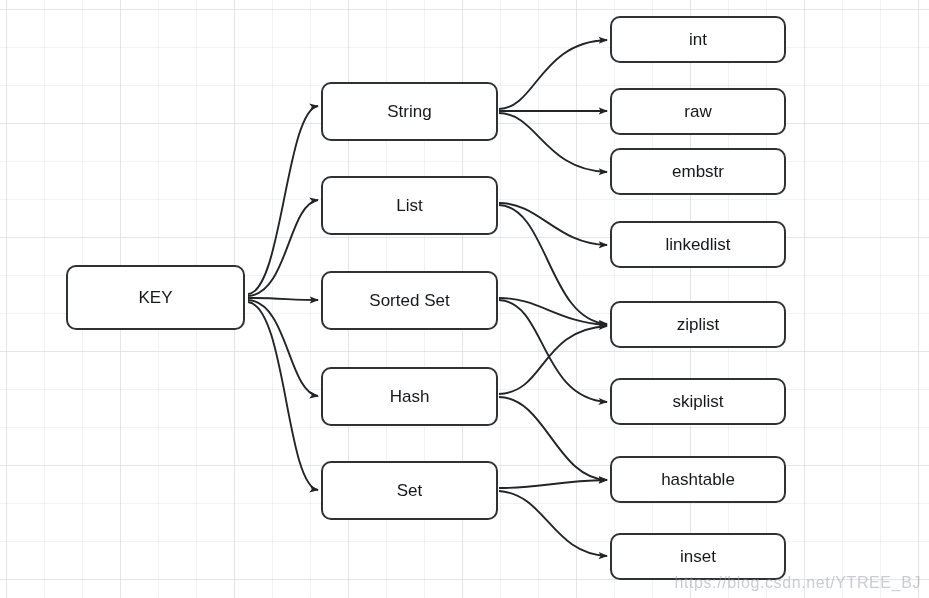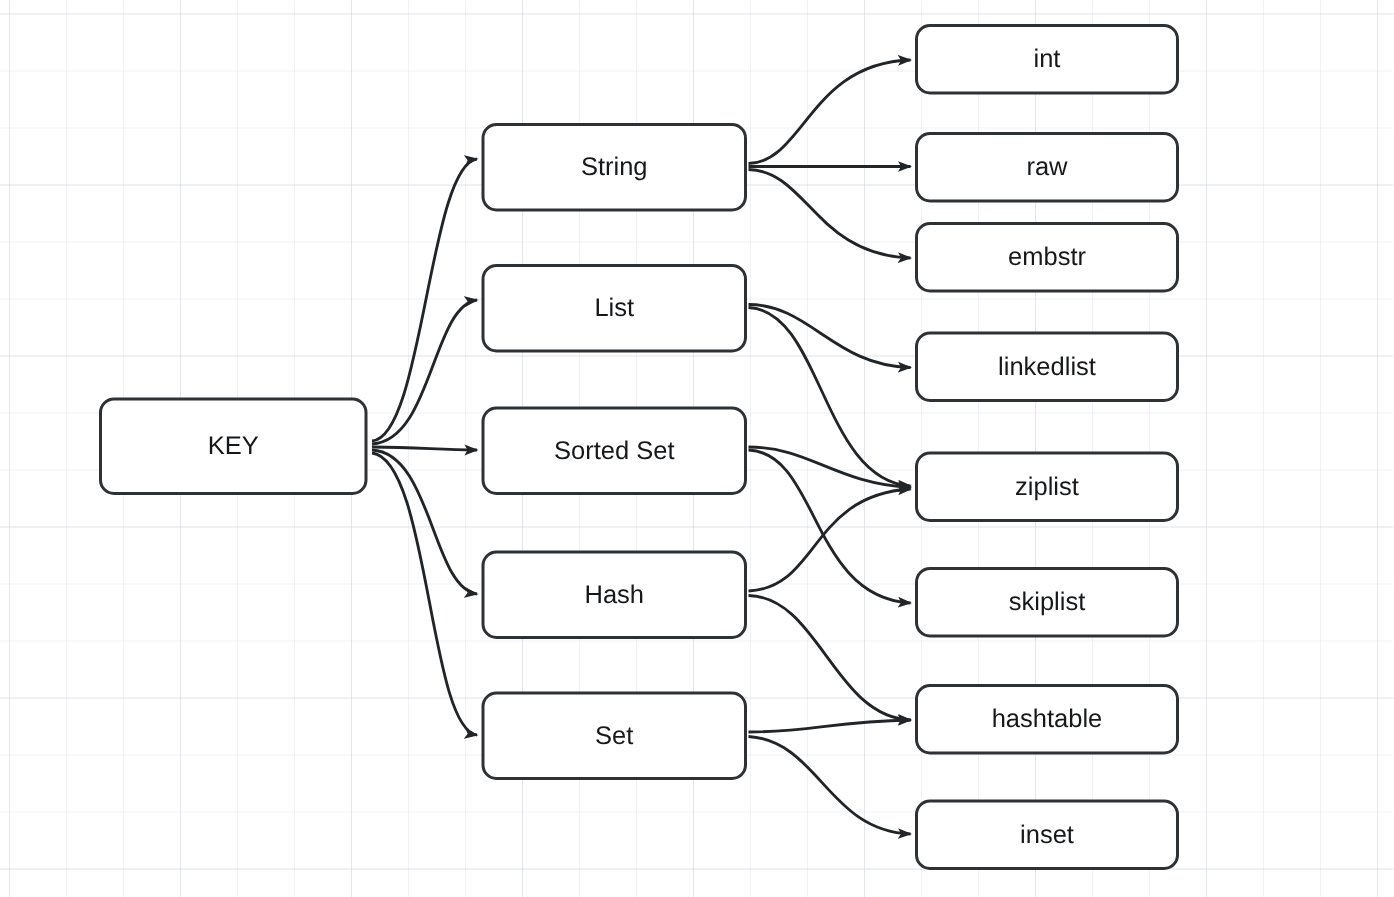--- a/index.html
+++ b/index.html
@@ -147,14 +147,15 @@
           <rect class="node-rect" x="611" y="457" width="174" height="45" rx="9" ry="9"></rect>
           <text class="node-label" x="698" y="480.5">hashtable</text>
         </g>
         <g>
           <rect class="node-rect" x="611" y="534" width="174" height="45" rx="9" ry="9"></rect>
           <text class="node-label" x="698" y="557.5">inset</text>
         </g>
       </g>
   </svg>
 
+  <div class="watermark">https://blog.csdn.net/YTREE_BJ</div>
 
 </div>
 
 </body></html>

